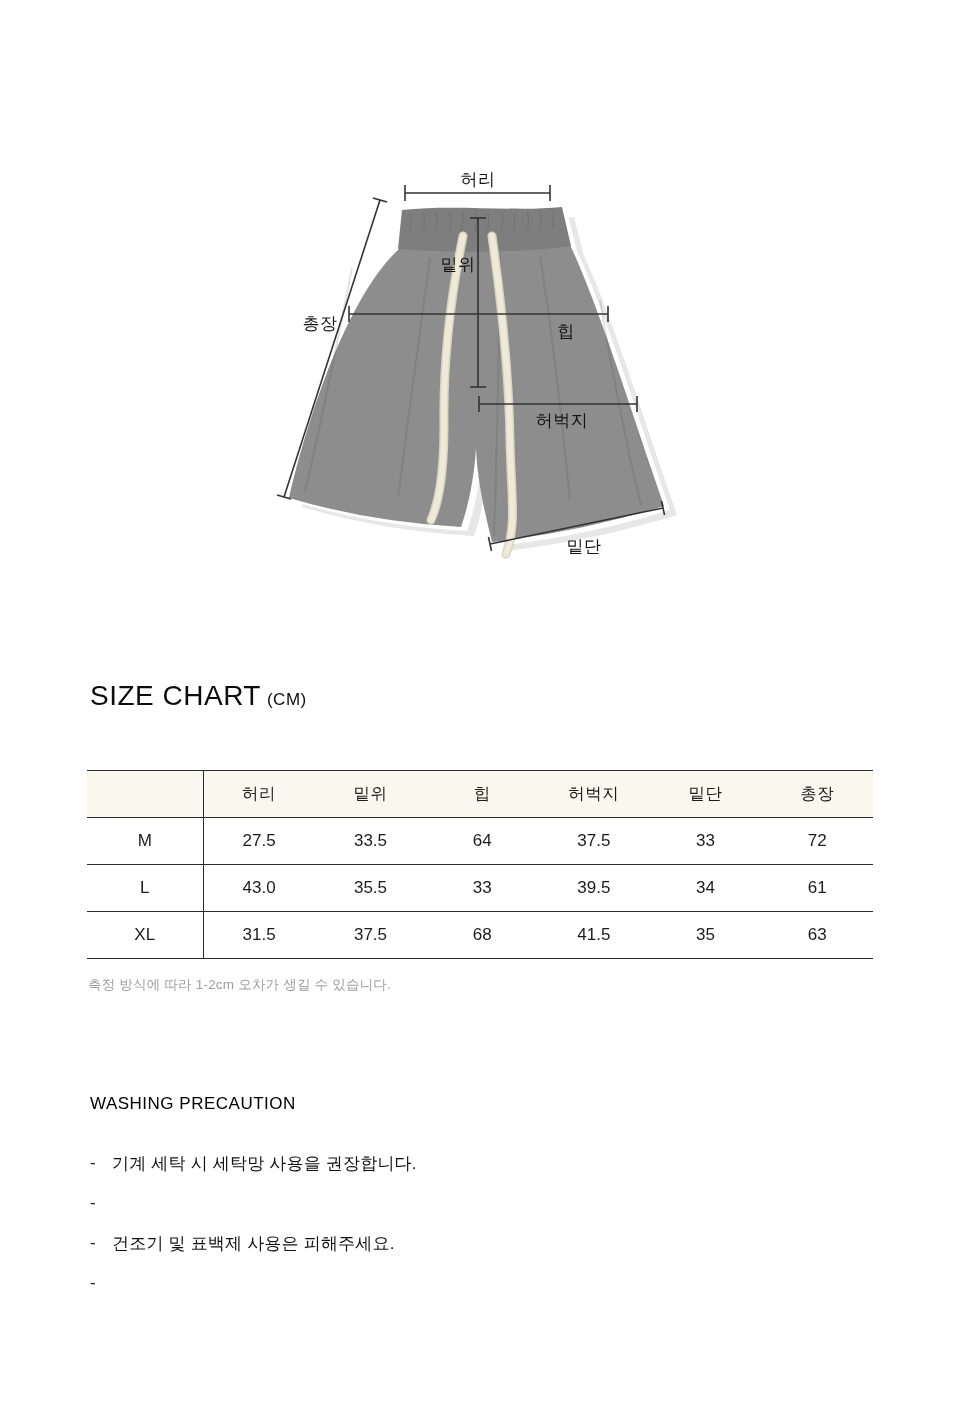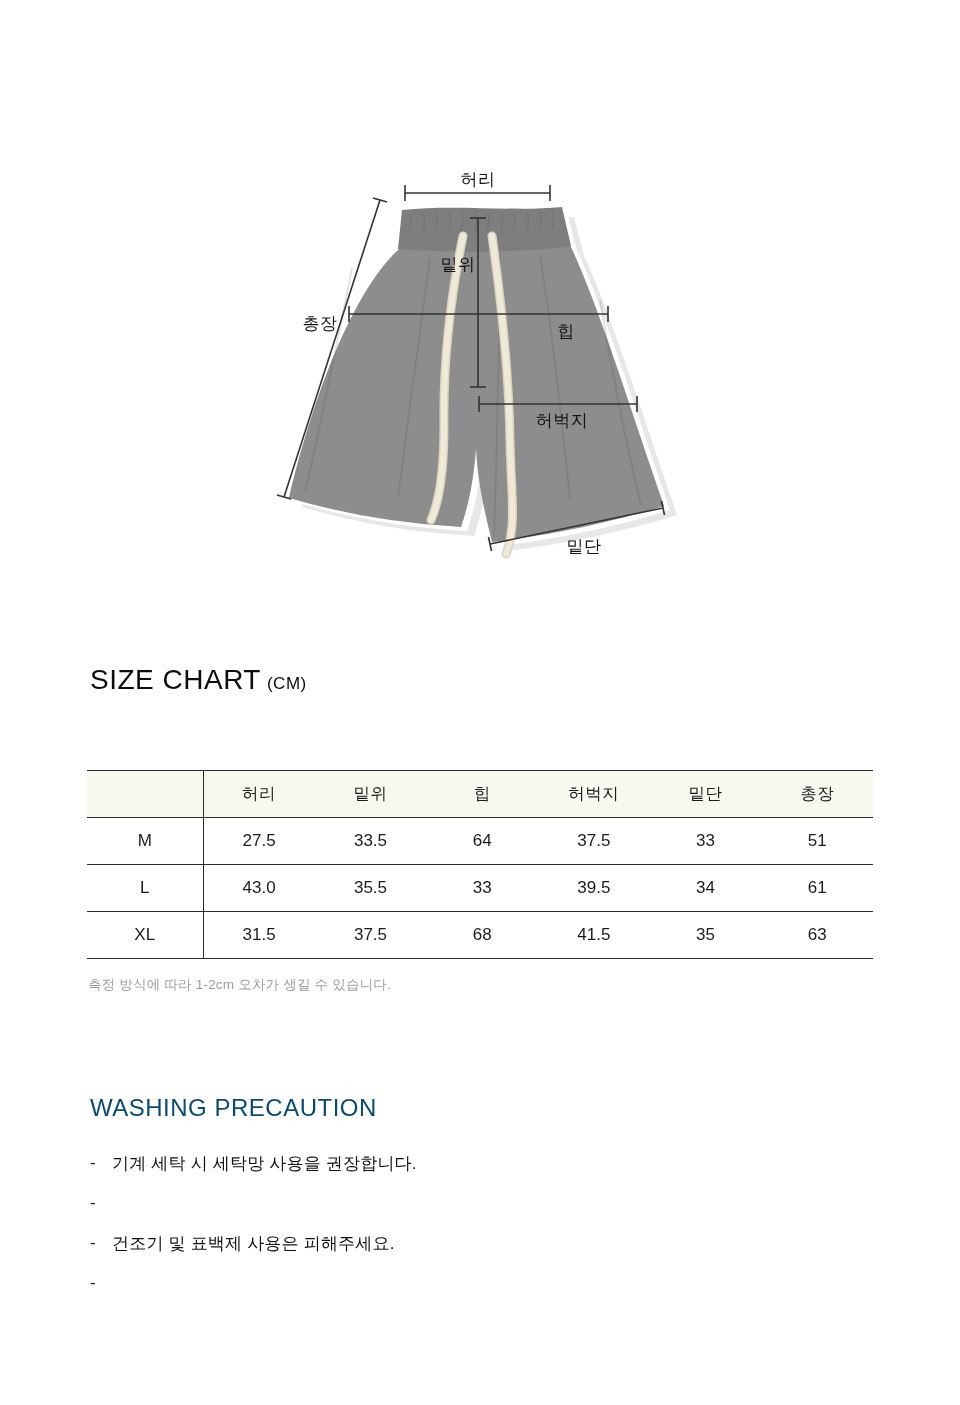--- a/index.html
+++ b/index.html
@@ -9,40 +9,40 @@
     overflow:hidden;margin:0 auto;
   }
   
   .diagram{position:absolute;left:0;top:0;width:960px;height:620px;}
   .diagram svg{position:absolute;left:0;top:0;}
   .dlabel{
     position:absolute;transform:translate(-50%,-50%);
     font-size:17px;font-weight:500;color:#141414;white-space:nowrap;letter-spacing:.5px;
   }
   
-  .sc-title{position:absolute;left:90px;top:664px;font-size:28px;font-weight:400;
+  .sc-title{position:absolute;left:90px;top:680px;font-size:28px;font-weight:400;
     color:#0d0d0d;letter-spacing:.5px;white-space:nowrap;}
   .sc-title .unit{font-size:17px;font-weight:400;margin-left:6px;color:#0d0d0d;}
   table.size-table{
     position:absolute;left:87px;top:770px;width:786px;
     border-collapse:collapse;table-layout:fixed;
     border-top:1px solid #2b2b2b;font-size:17px;color:#1c1c1c;
   }
   table.size-table col.c0{width:116px;}
   table.size-table tr{height:47px;}
   table.size-table td,table.size-table th{
     text-align:center;vertical-align:middle;font-weight:400;padding:0;
     border-bottom:1px solid #2b2b2b;
   }
   table.size-table .rowhead{border-right:1px solid #2b2b2b;}
   table.size-table thead th{background:#f8f8ef;font-size:16.5px;letter-spacing:.5px;}
   .sc-note{position:absolute;left:88px;top:976px;font-size:13.5px;color:#9d9d9d;letter-spacing:.2px;text-align:right;}
   
-  .wash-title{position:absolute;left:90px;top:1094px;font-size:24px;font-weight:400;
-    color:#0c4a6e;letter-spacing:.5px;white-space:nowrap;}
+  .wash-title{position:absolute;left:90px;top:1094px;font-size:17px;font-weight:400;
+    color:#000000;letter-spacing:.5px;white-space:nowrap;}
   .wash-list{position:absolute;left:90px;top:1143px;width:760px;}
   .wash-item{display:flex;align-items:center;height:40px;font-size:17px;color:#101010;letter-spacing:.2px;}
   .wash-item .dash{width:22px;flex:0 0 22px;color:#222;}
 </style>
 </head>
 <body>
 
 <div class="page">
 
   <div class="diagram">
@@ -149,21 +149,21 @@
       </tr>
     </thead>
     <tbody>
       <tr>
         <td class="rowhead">M</td>
         <td>27.5</td>
         <td>33.5</td>
         <td>64</td>
         <td>37.5</td>
         <td>33</td>
-        <td>51</td>
+        <td>72</td>
       </tr>
       <tr>
         <td class="rowhead">L</td>
         <td>43.0</td>
         <td>35.5</td>
         <td>33</td>
         <td>39.5</td>
         <td>34</td>
         <td>61</td>
       </tr>

